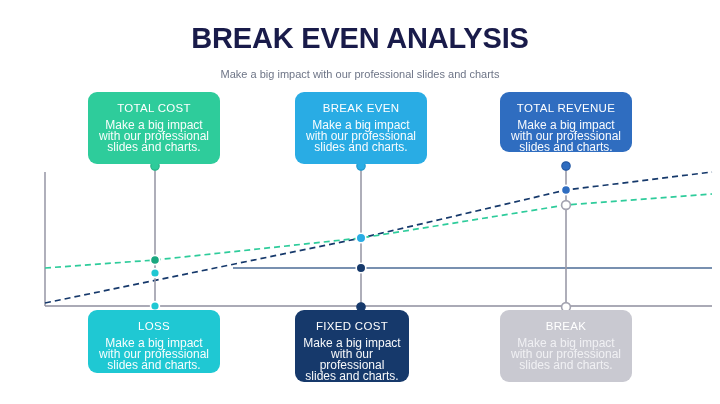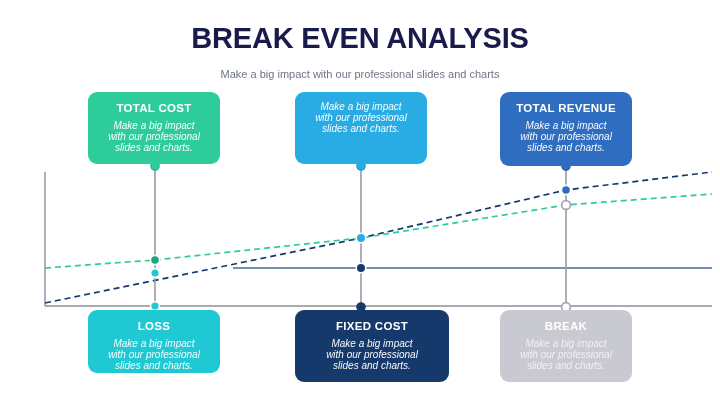--- a/index.html
+++ b/index.html
@@ -57,41 +57,40 @@
   .card {
     position: absolute;
     border-radius: 9px;
     box-sizing: border-box;
     padding: 9px 8px 10px 8px;
     text-align: center;
     color: #ffffff;
   }
   .card-title {
     font-size: 11.5px;
-    font-weight: bold;
+    font-weight: normal;
     letter-spacing: 0.3px;
     line-height: 14px;
     margin-bottom: 5px;
     text-align: center;
   }
   .card-body {
-    font-size: 10px;
+    font-size: 12px;
     line-height: 11px;
     font-weight: normal;
     opacity: 0.97;
-    font-style: italic;
   }
   .card-body span { display: block; }
 
   .card-total-cost   { left: 88px;  top: 92px;  width: 132px; height: 72px; background: #2ecc9b; }
   .card-break-even   { left: 295px; top: 92px;  width: 132px; height: 72px; background: #29ace4; }
-  .card-total-revenue{ left: 500px; top: 92px;  width: 132px; height: 74px; background: #2f6dc0; }
+  .card-total-revenue{ left: 500px; top: 92px;  width: 132px; height: 60px; background: #2f6dc0; }
 
   .card-loss         { left: 88px;  top: 310px; width: 132px; height: 63px; background: #1fc8d3; }
-  .card-fixed-cost   { left: 295px; top: 310px; width: 154px; height: 72px; background: #16396b; }
+  .card-fixed-cost   { left: 295px; top: 310px; width: 114px; height: 72px; background: #16396b; }
   .card-profit       { left: 500px; top: 310px; width: 132px; height: 72px; background: #c9c9d1; }
   .card-profit .card-title { color: #ffffff; }
   .card-profit .card-body  { color: #f2f2f5; }
 </style>
 </head>
 <body>
 
 <div id="slide">
 
   <div class="title">BREAK EVEN ANALYSIS</div>
@@ -131,20 +130,21 @@
   <div class="card card-total-cost">
     <div class="card-title">TOTAL COST</div>
     <div class="card-body">
       <span>Make a big impact</span>
       <span>with our professional</span>
       <span>slides and charts.</span>
     </div>
   </div>
 
   <div class="card card-break-even">
+    <div class="card-title">BREAK EVEN</div>
     <div class="card-body">
       <span>Make a big impact</span>
       <span>with our professional</span>
       <span>slides and charts.</span>
     </div>
   </div>
 
   <div class="card card-total-revenue">
     <div class="card-title">TOTAL REVENUE</div>
     <div class="card-body">

